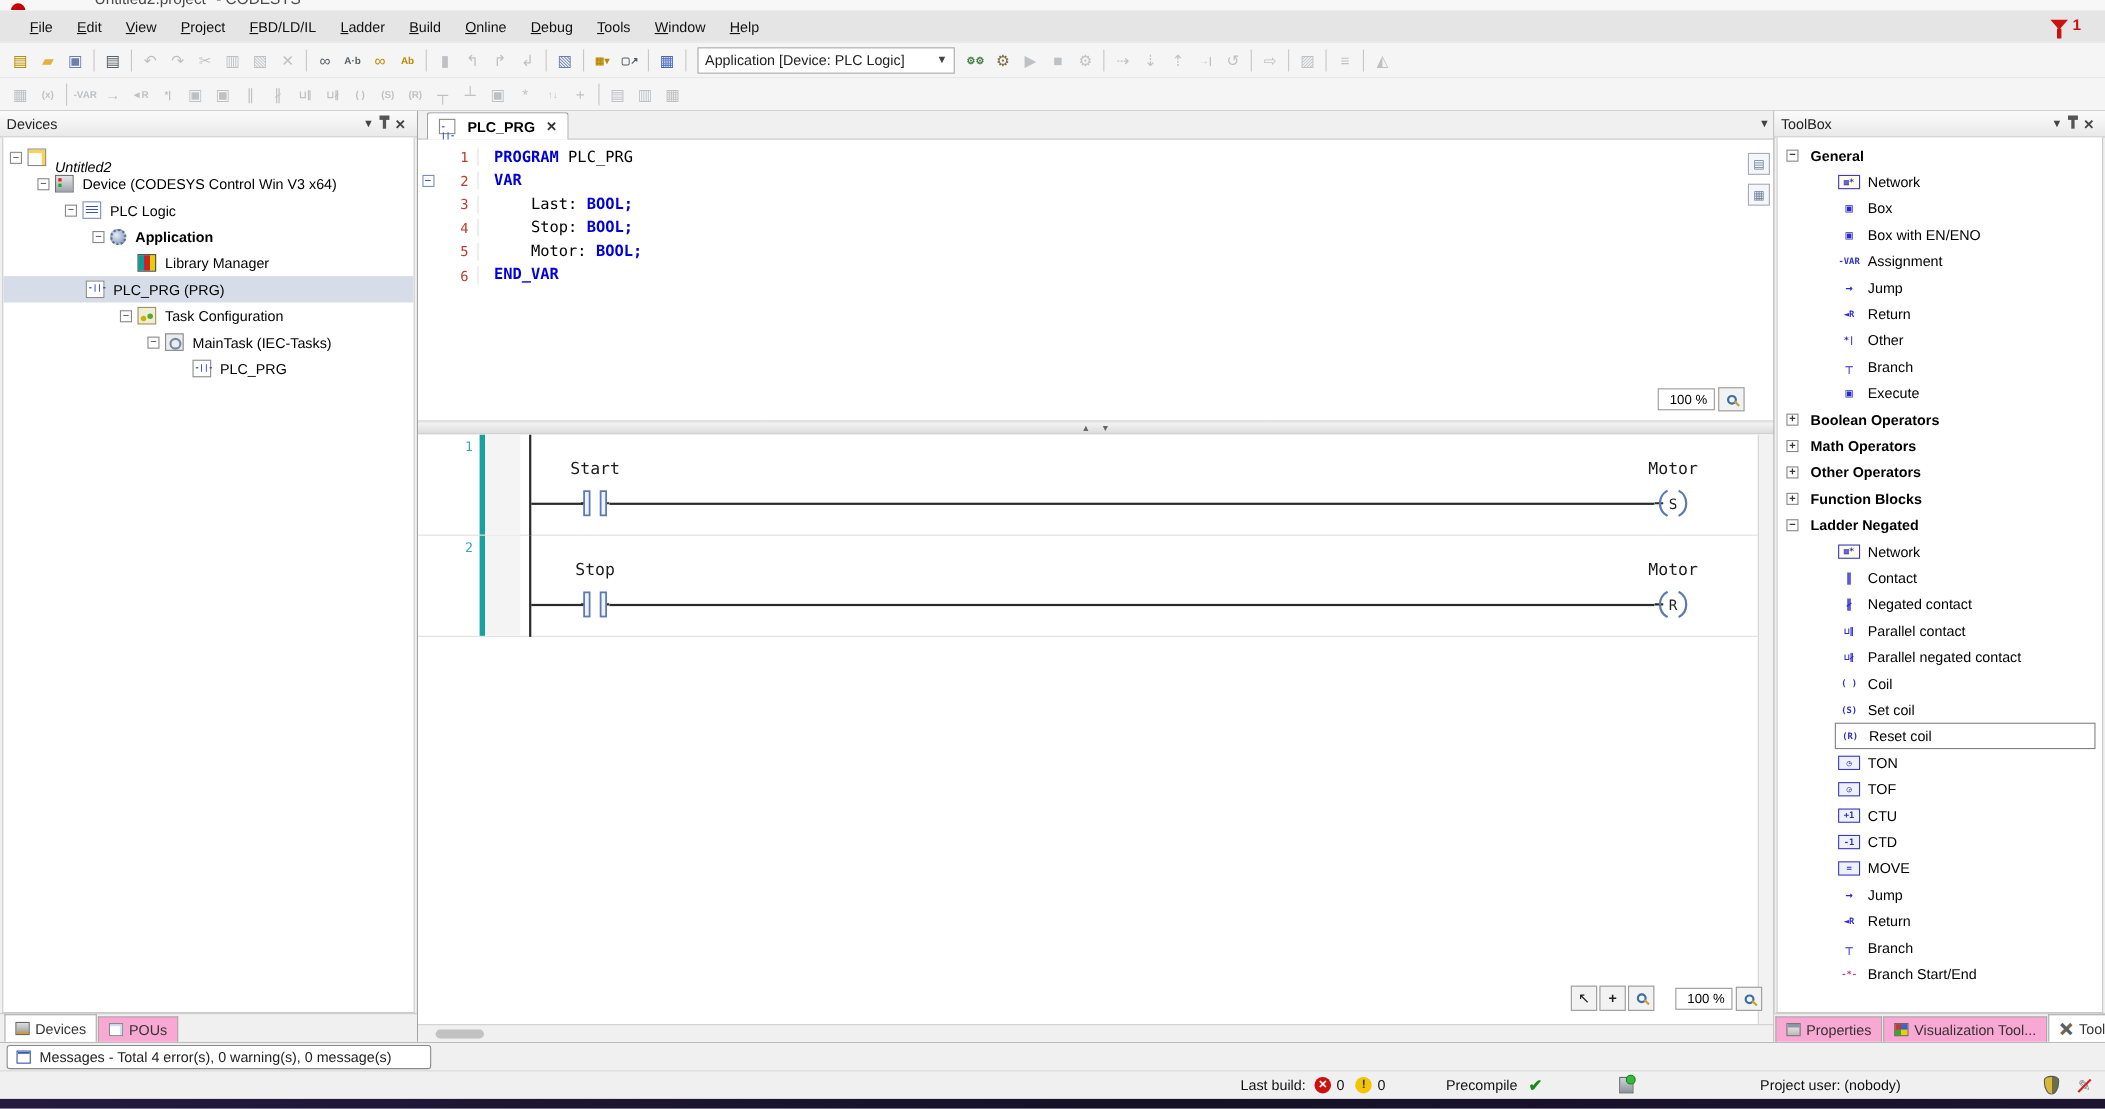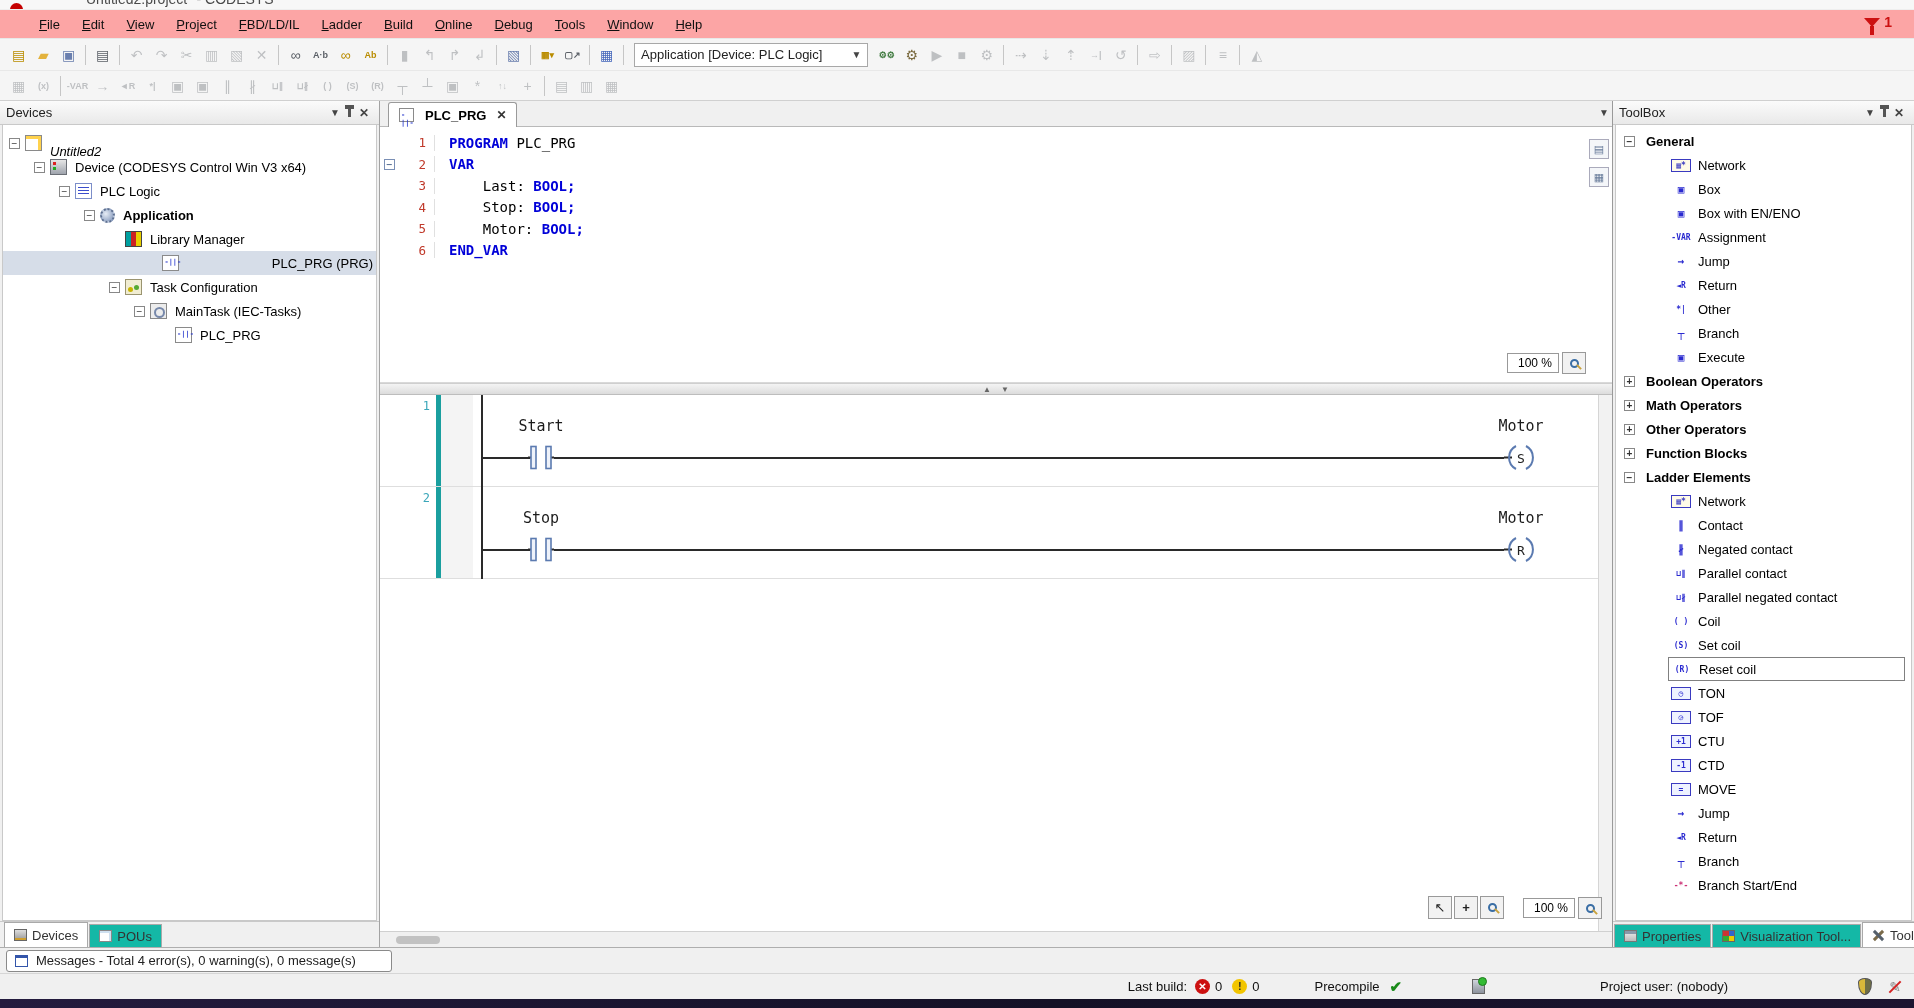--- a/index.html
+++ b/index.html
@@ -2,21 +2,21 @@
 <html><head>
 <meta charset="utf-8">
 <style>
   *{margin:0;padding:0;box-sizing:border-box;}
   html,body{width:1914px;height:1008px;overflow:hidden;background:#fff;color:#000;
     font-family:"Liberation Sans",sans-serif;font-size:13px;}
   
   .titlebar{height:10px;background:#f7f7f7;position:relative;overflow:hidden;border-bottom:1px solid #eee;}
   .titlebar .dot{position:absolute;left:10px;top:3px;width:13px;height:13px;border-radius:50%;background:#c40000;}
   .titlebar .ttext{position:absolute;left:86px;top:-9px;color:#4a4a4a;font-size:14px;}
-  .menubar{height:28px;background:#fca5a5;display:flex;align-items:center;padding-left:28px;position:relative;}
+  .menubar{height:28px;background:#e5e5e5;display:flex;align-items:center;padding-left:16px;position:relative;}
   .menu-item{padding:5px 11px;color:#111;cursor:default;}
   .menu-item u{text-decoration:underline;}
   .menu-alert{position:absolute;right:22px;top:4px;display:flex;align-items:center;gap:4px;}
   .funnel{width:0;height:0;border-left:8px solid transparent;border-right:8px solid transparent;border-top:9px solid #cc1111;position:relative;}
   .funnel::after{content:"";position:absolute;left:-2px;top:-1px;width:4px;height:9px;background:#cc1111;}
   .alert-count{color:#cc1111;font-weight:bold;font-size:14px;}
   .toolbar{height:32px;background:#f5f5f5;display:flex;align-items:center;padding:0 6px;border-top:1px solid #e8e8e8;}
   .toolbar2{height:30px;}
   .tbi{min-width:25px;height:25px;display:flex;align-items:center;justify-content:center;font-size:14px;color:#5a5f66;border-radius:2px;}
   .tbi.small{font-size:9px;font-weight:bold;letter-spacing:0;}
@@ -52,21 +52,21 @@
   .ti-application{width:15px;height:15px;border-radius:50%;background:radial-gradient(circle at 35% 35%,#e6ecf5,#7e93b8);border:2px dotted #5d6f90;}
   .ti-library-manager{background:linear-gradient(90deg,#00a0a0 0 5px,#cc2222 5px 10px,#e8d000 10px 15px);border:1px solid #444;}
   .ti-pou,.ti-pou-call{background:#fff;border:1px solid #8a8a8a;}
   .ti-pou::after,.ti-pou-call::after{content:"-||-";position:absolute;left:1px;top:2px;font-size:7px;font-weight:bold;color:#2233cc;font-family:"DejaVu Sans Mono",monospace;}
   .ti-task-configuration{background:#f1edd2;border:1px solid #9a9470;}
   .ti-task-configuration::after{content:"";position:absolute;left:2px;bottom:2px;width:5px;height:5px;border-radius:50%;background:#c8b400;box-shadow:6px -2px 0 #55aa33;}
   .ti-task{background:#ececec;border:1px solid #888;}
   .ti-task::after{content:"";position:absolute;left:3px;top:3px;width:7px;height:7px;border-radius:50%;border:2px solid #7788aa;}
   
   .btabs{height:26px;background:#f0f0f0;display:flex;align-items:flex-end;padding:0 4px;gap:1px;border-top:1px solid #c9c9c9;}
-  .btab{display:flex;align-items:center;gap:5px;height:23px;padding:0 9px;border:1px solid #a9a9a9;border-bottom:none;background:#14b8a6;color:#333;font-size:13px;white-space:nowrap;}
+  .btab{display:flex;align-items:center;gap:5px;height:23px;padding:0 9px;border:1px solid #a9a9a9;border-bottom:none;background:#f9a8d4;color:#333;font-size:13px;white-space:nowrap;}
   .btab.active{background:#fff;height:25px;}
   .mini{display:inline-block;width:13px;height:12px;position:relative;flex:none;}
   .mi-devices-tab{background:linear-gradient(#ddd,#999);border:1px solid #666;box-shadow:inset 0 -2px 0 #cf9f2f;}
   .mi-pous-tab{background:#fff;border:1px solid #888;box-shadow:inset -2px 2px 0 #cfe0f0;}
   .mi-properties-tab{background:linear-gradient(#eee,#bbb);border:1px solid #777;box-shadow:inset 0 3px 0 #8899aa;}
   .mi-visualization-tab{background:linear-gradient(90deg,#cc3333 50%,#3366cc 50%);border:1px solid #666;}
   .mi-visualization-tab::after{content:"";position:absolute;left:0;bottom:0;width:100%;height:50%;background:linear-gradient(90deg,#33aa33 50%,#eecc00 50%);}
   .mi-toolbox-tab{background:none;}
   .mi-toolbox-tab::before,.mi-toolbox-tab::after{content:"";position:absolute;left:5px;top:0;width:3px;height:13px;background:#7a6a4a;transform:rotate(45deg);}
   .mi-toolbox-tab::after{background:#55606c;transform:rotate(-45deg);}
@@ -274,21 +274,21 @@
         <div class="tree-row" style="padding-left: 81px;">
           <span class="expander">−</span>
           <span class="ti ti-application"></span>
           <span class="tree-label b">Application</span>
         </div>
         <div class="tree-row" style="padding-left: 106px;">
           <span class="expander hidden"></span>
           <span class="ti ti-library-manager"></span>
           <span class="tree-label">Library Manager</span>
         </div>
-        <div class="tree-row sel" style="padding-left: 59px; justify-content: space-between;">
+        <div class="tree-row sel" style="padding-left: 59px;">
           <span class="expander hidden"></span>
           <span class="ti ti-pou"></span>
           <span class="tree-label">PLC_PRG (PRG)</span>
         </div>
         <div class="tree-row" style="padding-left: 106px;">
           <span class="expander">−</span>
           <span class="ti ti-task-configuration"></span>
           <span class="tree-label">Task Configuration</span>
         </div>
         <div class="tree-row" style="padding-left: 131px;">
@@ -507,21 +507,21 @@
         <div class="tbx-cat">
           <span class="expander">+</span>
           <span>Other Operators</span>
         </div>
         <div class="tbx-cat">
           <span class="expander">+</span>
           <span>Function Blocks</span>
         </div>
         <div class="tbx-cat">
           <span class="expander">−</span>
-          <span>Ladder Elements</span>
+          <span>Ladder Negated</span>
         </div>
         <div class="tbx-row">
           <span class="tbx-ic c-net">▦*</span>
           <span>Network</span>
         </div>
         <div class="tbx-row">
           <span class="tbx-ic">∥</span>
           <span>Contact</span>
         </div>
         <div class="tbx-row">

